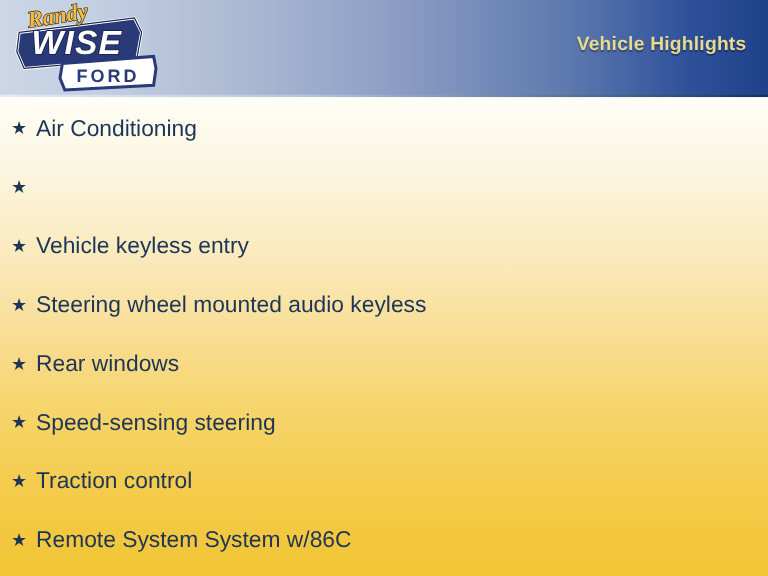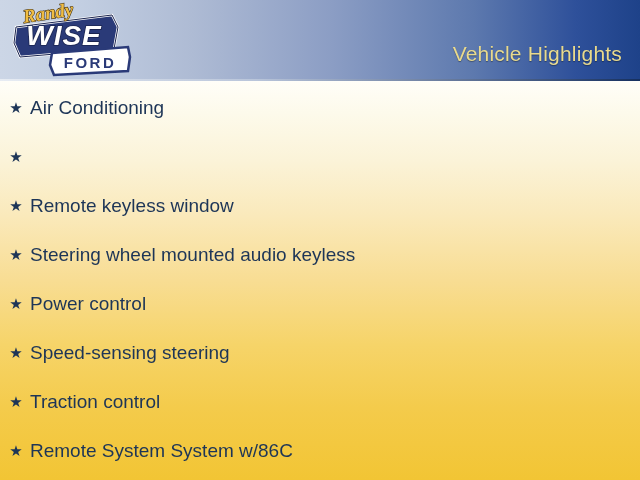--- a/index.html
+++ b/index.html
@@ -51,23 +51,23 @@
     top: 1px;
     width: 128px;
     height: 66px;
   }
   #logo svg { display: block; }
 
   
   #header-title {
     position: absolute;
     right: 18px;
-    top: 42px;
-    font-size: 21px;
-    font-weight: 400;
+    top: 29px;
+    font-size: 16px;
+    font-weight: 700;
     letter-spacing: 0.2px;
     color: #e9da8d;
     text-shadow: 0 1px 1px rgba(0,0,0,0.35);
     white-space: nowrap;
     font-family: "Liberation Sans", sans-serif;
   }
 
   
   #content {
     position: absolute;
@@ -151,29 +151,29 @@
     <ul id="highlights-list">
       <li>
         <span class="star-icon">★</span>
         <span class="item-label">Air Conditioning</span>
       </li>
       <li>
         <span class="star-icon">★</span>
       </li>
       <li>
         <span class="star-icon">★</span>
-        <span class="item-label">Remote keyless window</span>
+        <span class="item-label">Vehicle keyless entry</span>
       </li>
       <li>
         <span class="star-icon">★</span>
         <span class="item-label">Steering wheel mounted audio keyless</span>
       </li>
       <li>
         <span class="star-icon">★</span>
-        <span class="item-label">Power control</span>
+        <span class="item-label">Rear windows</span>
       </li>
       <li>
         <span class="star-icon">★</span>
         <span class="item-label">Speed-sensing steering</span>
       </li>
       <li>
         <span class="star-icon">★</span>
         <span class="item-label">Traction control</span>
       </li>
       <li>

